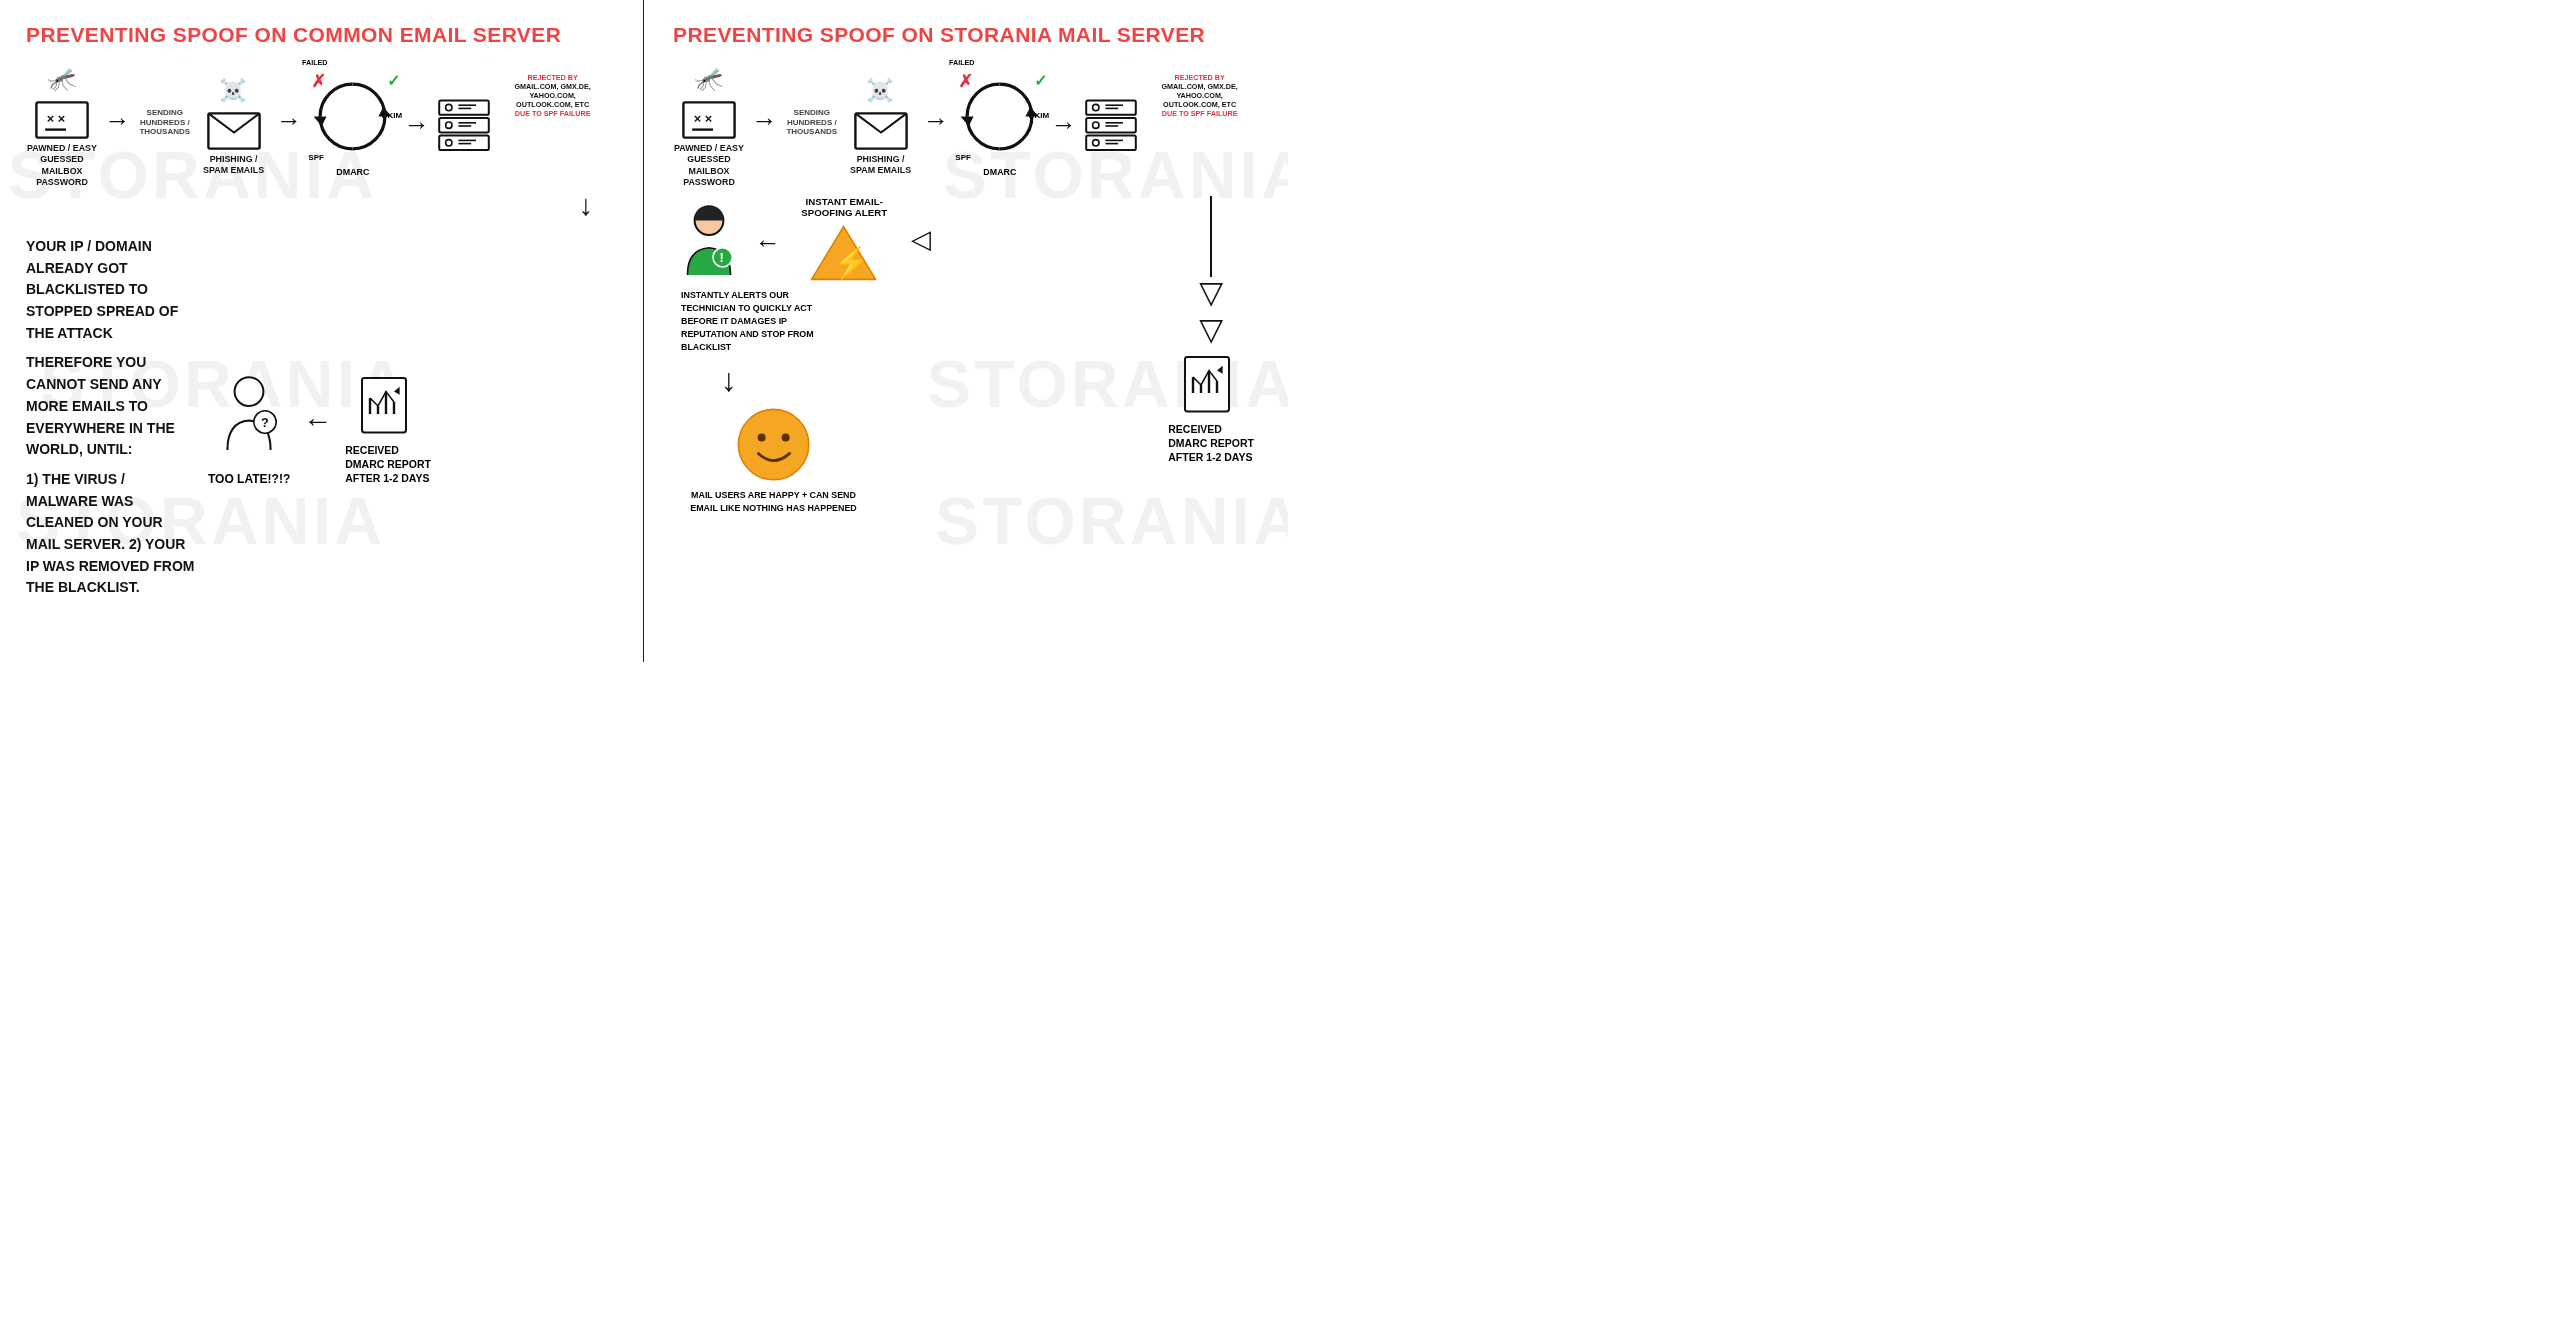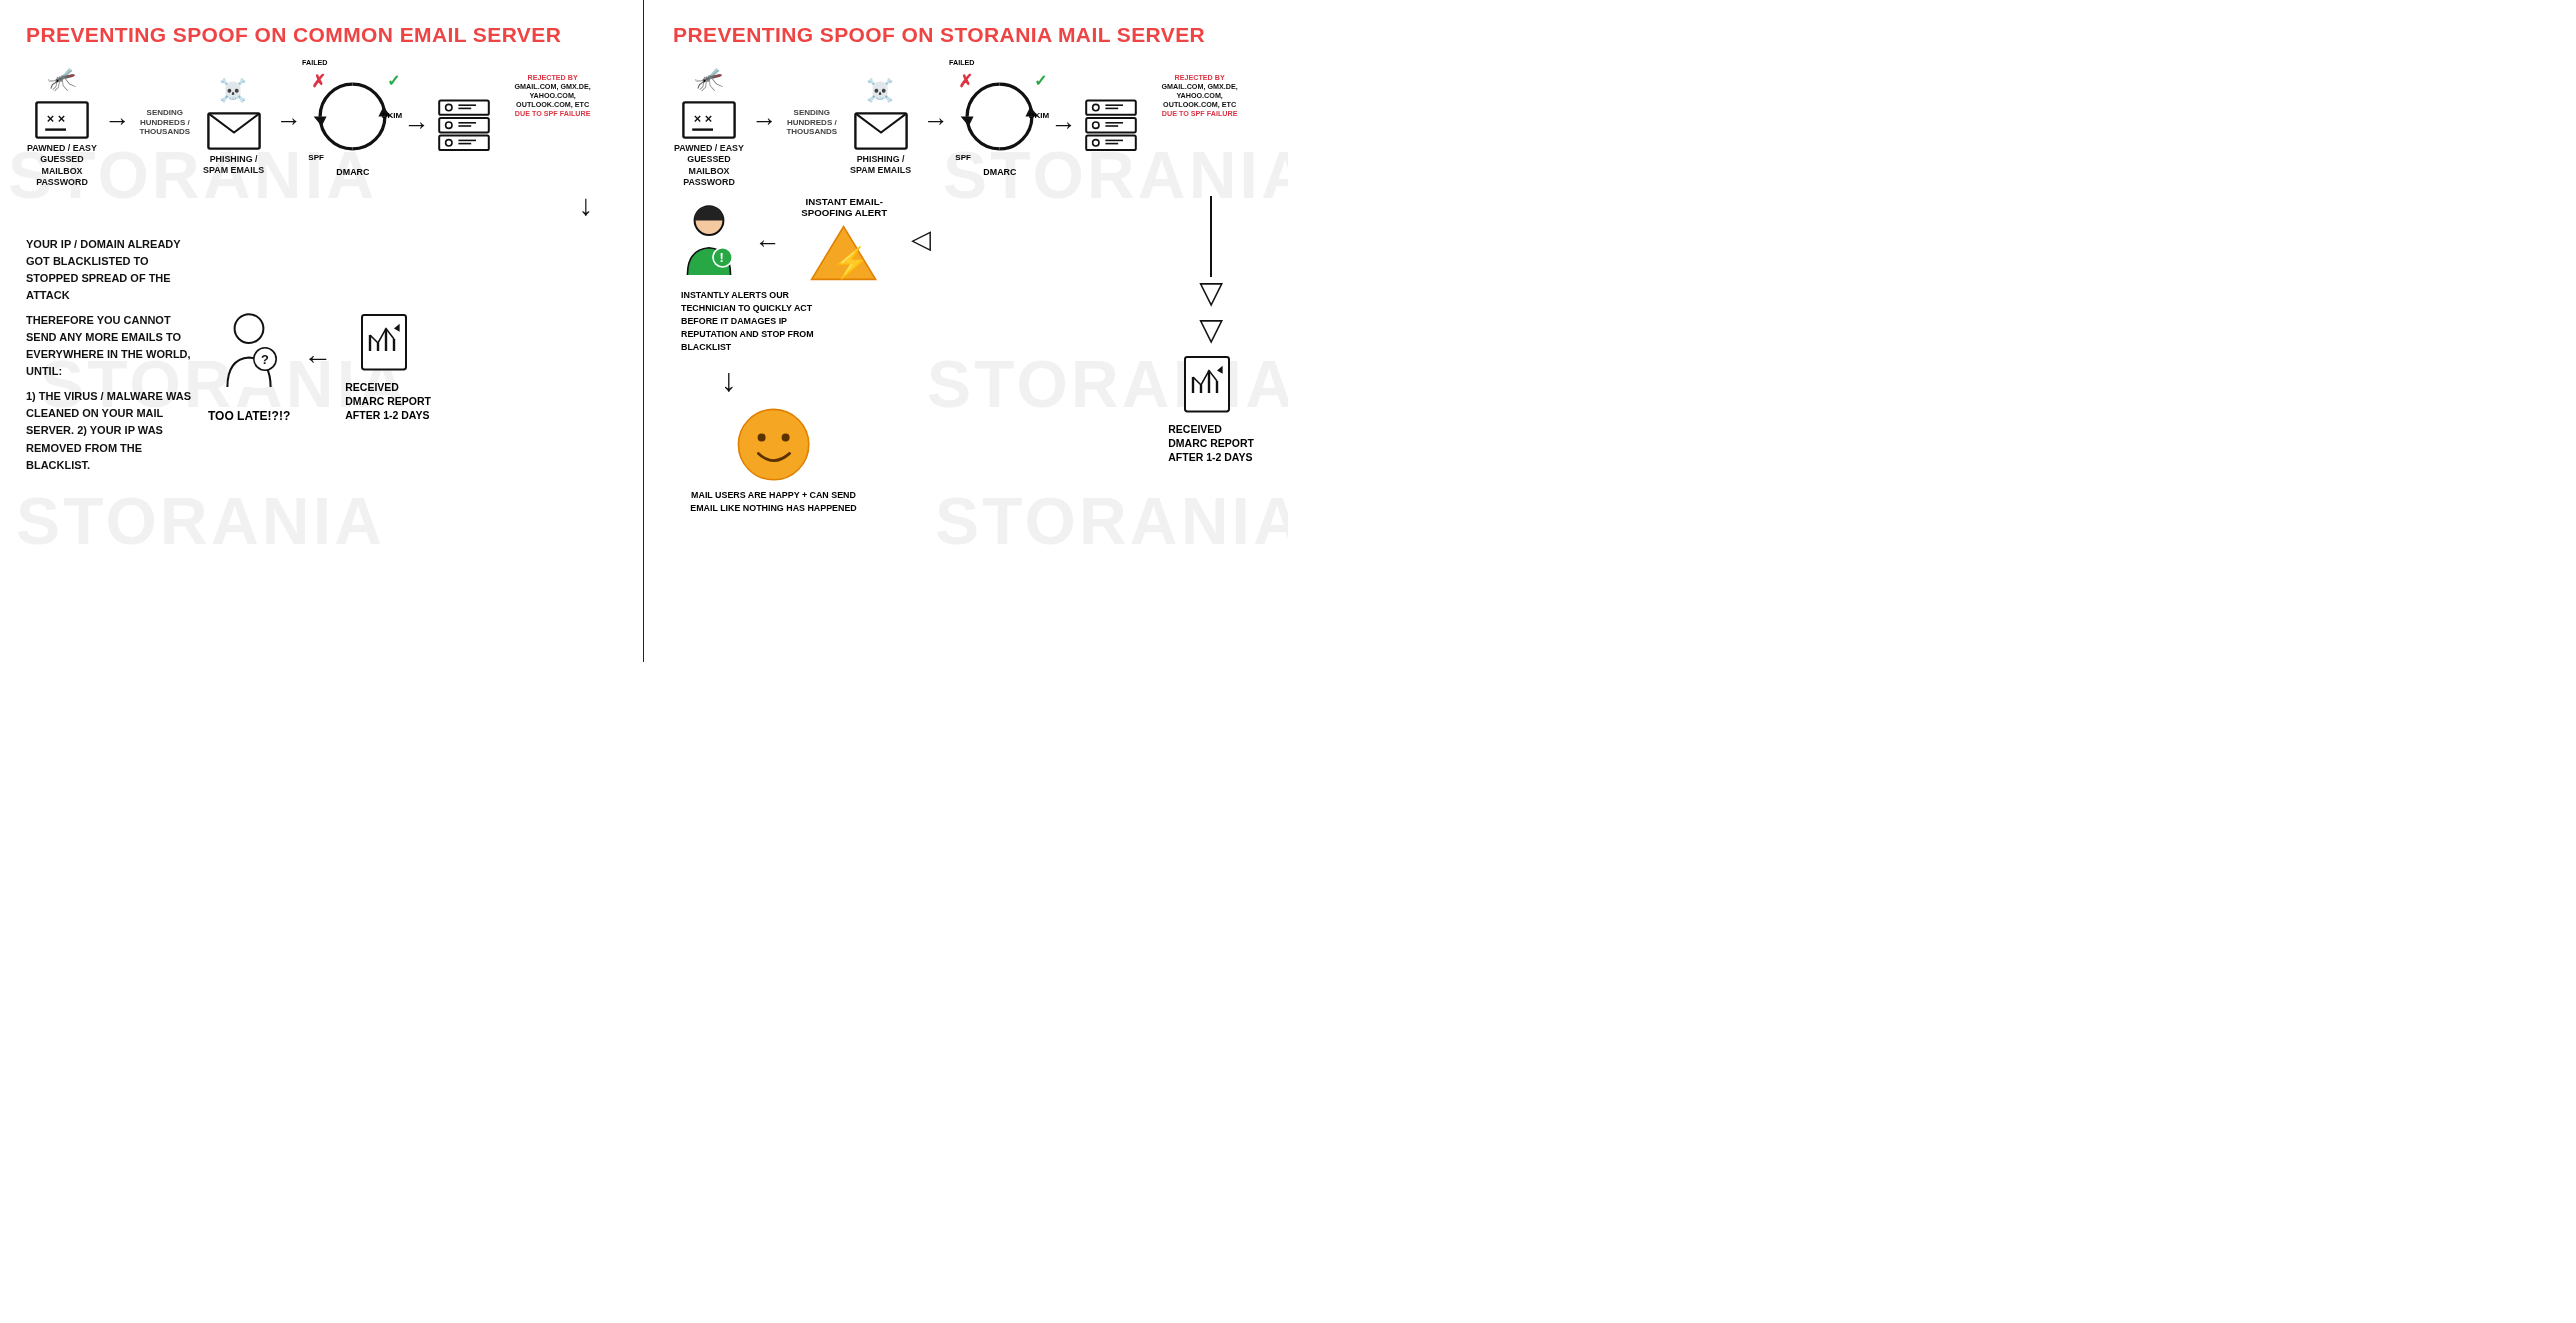--- a/index.html
+++ b/index.html
@@ -126,21 +126,21 @@
 
     
     .bottom-section {
       display: flex;
       gap: 13px;
       margin-top: 16px;
       position: relative;
       z-index: 2;
     }
     .blacklist-text {
-      font-size: 11px;
+      font-size: 14px;
       font-weight: 700;
       text-transform: uppercase;
       color: #111;
       line-height: 1.55;
       max-width: 169px;
     }
     .blacklist-text p { margin-bottom: 8px; }
 
     
     .person-wrap {

